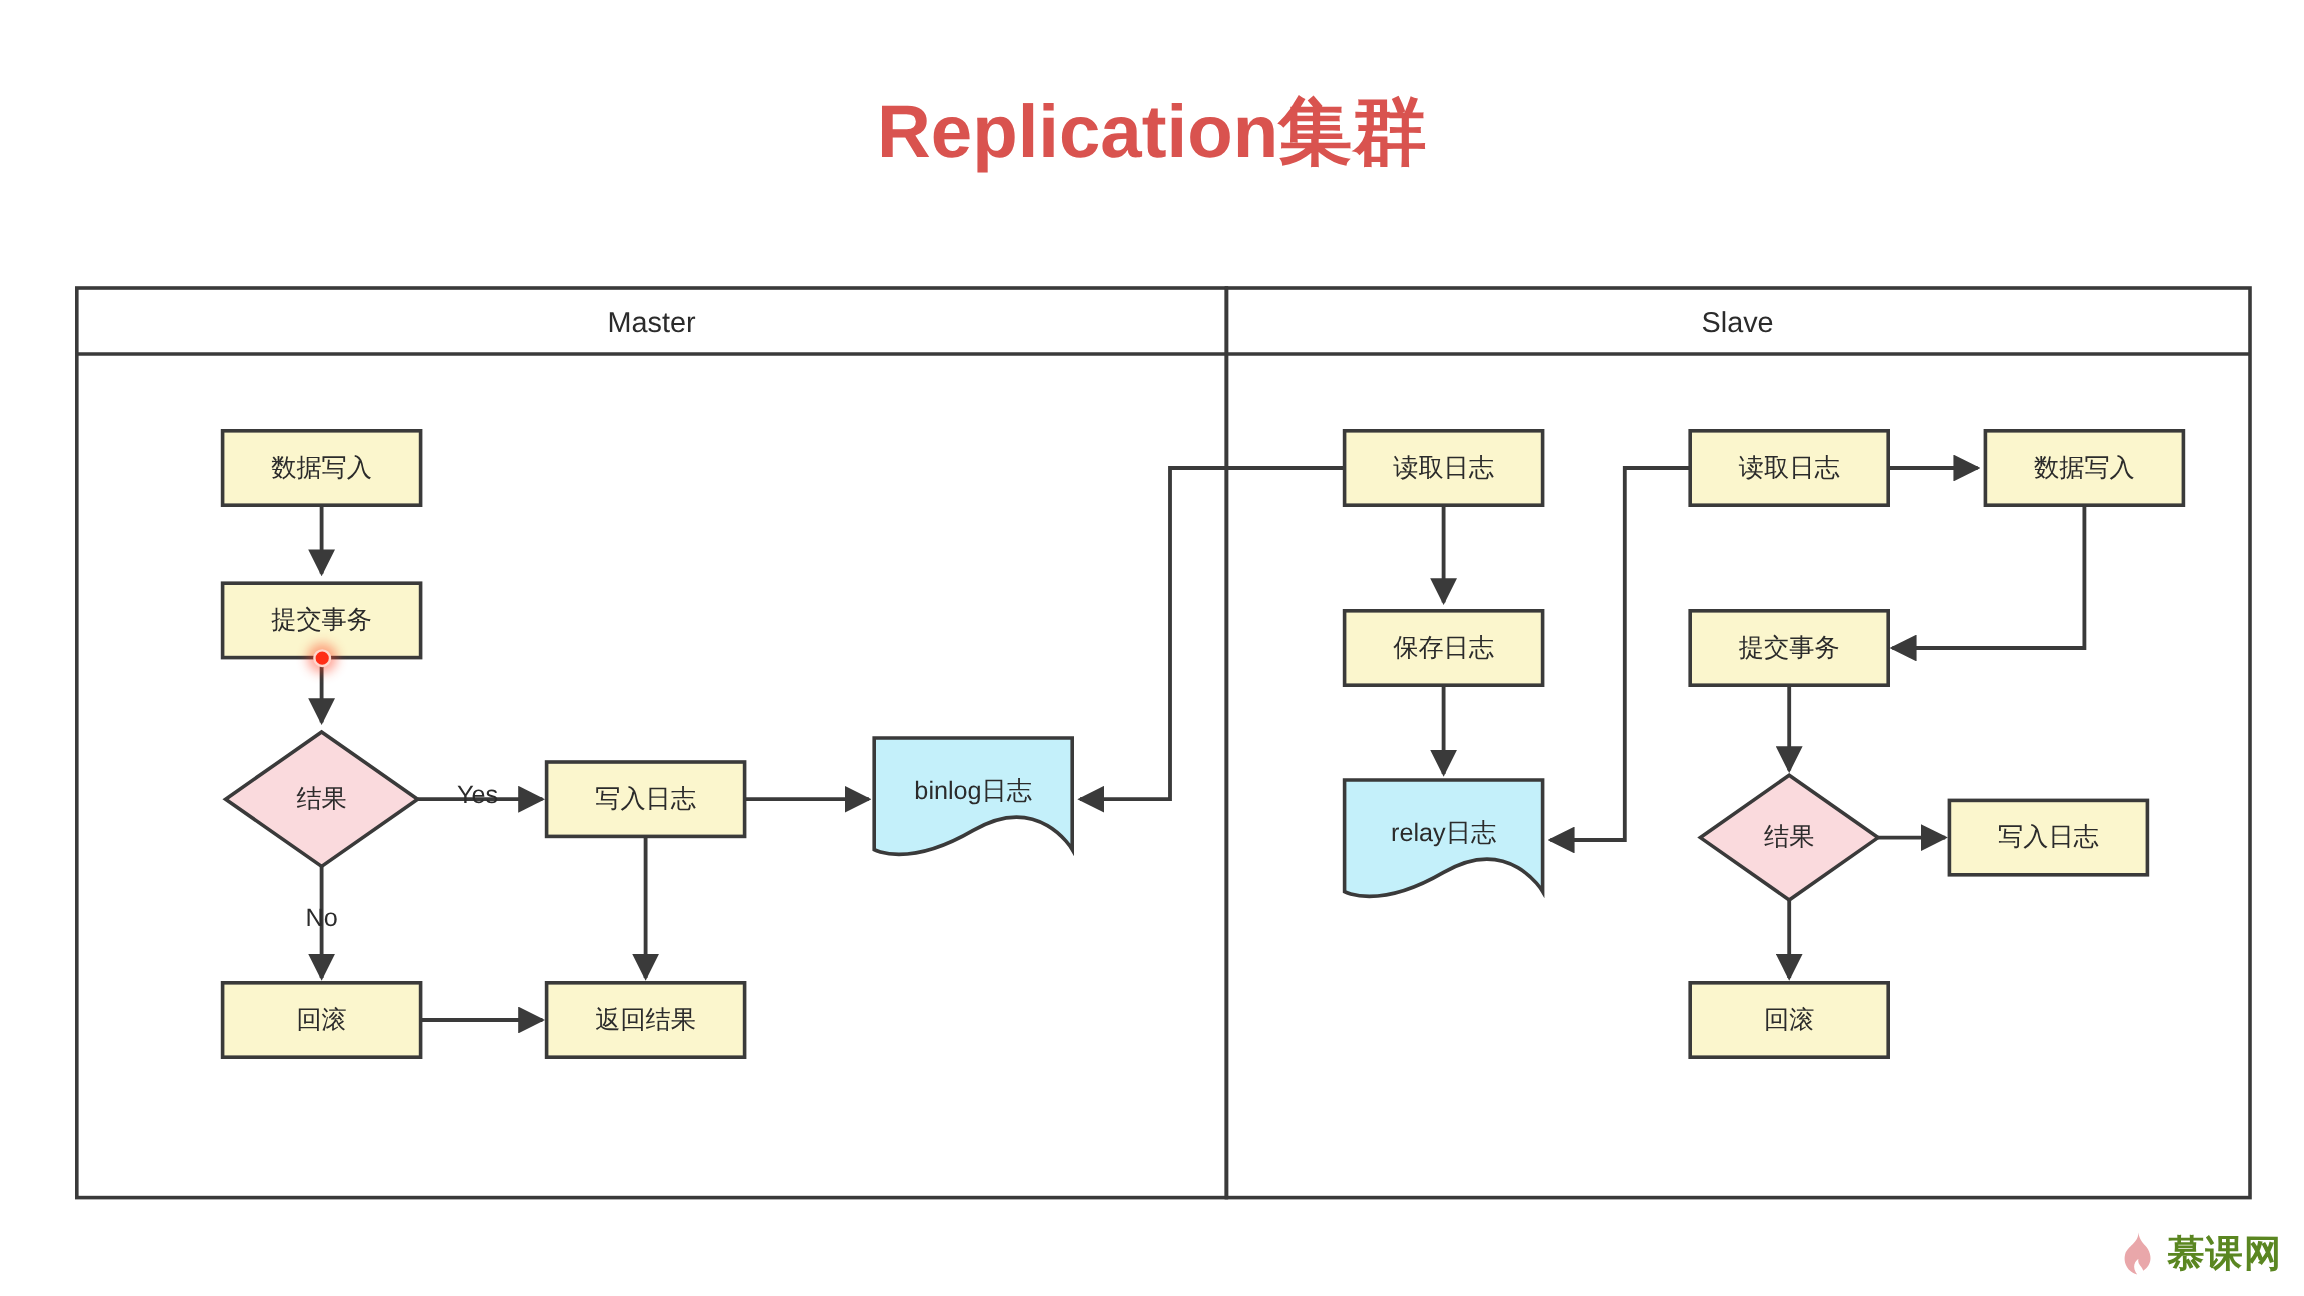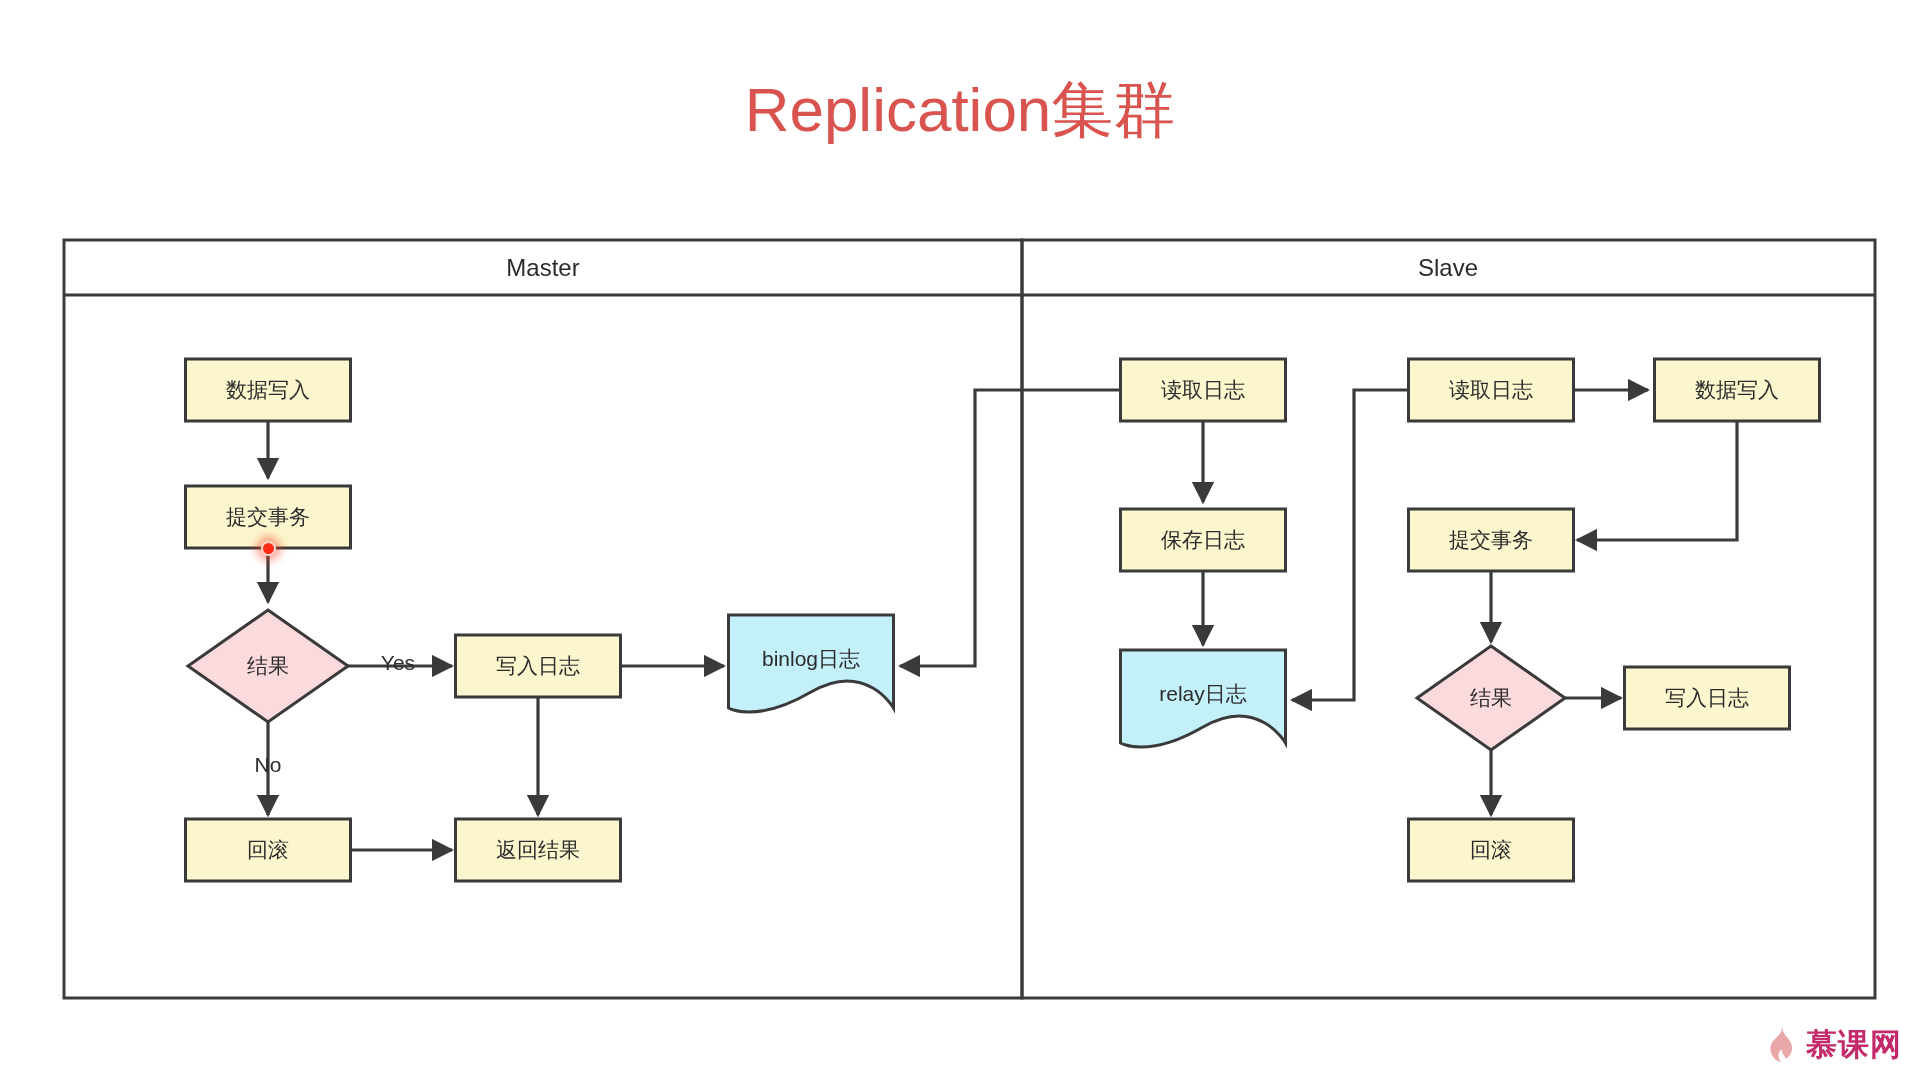--- a/index.html
+++ b/index.html
@@ -17,21 +17,21 @@
     height: 1080px;
     background: #ffffff;
   }
   #title {
     position: absolute;
     top: 68px;
     left: 0;
     width: 1920px;
     text-align: center;
     font-size: 62px;
-    font-weight: normal;
+    font-weight: bold;
     color: #d9534f;
     letter-spacing: 0px;
     font-family: "Liberation Sans", "DejaVu Sans", sans-serif;
   }
   #canvas {
     position: absolute;
     top: 0;
     left: 0;
   }
   .node-label {
@@ -89,21 +89,21 @@
     right: 18px;
     bottom: 14px;
     display: flex;
     align-items: center;
     gap: 8px;
     opacity: 0.92;
   }
   #watermark .wm-text {
     font-size: 31px;
     font-weight: bold;
-    color: #be185d;
+    color: #4d7c0f;
     font-family: "Liberation Sans", "DejaVu Sans", sans-serif;
     letter-spacing: 1px;
   }
   #cursor-dot {
     position: absolute;
     width: 11px;
     height: 11px;
     border-radius: 50%;
     background: #ff2d16;
     border: 2px solid #ffd6cc;

